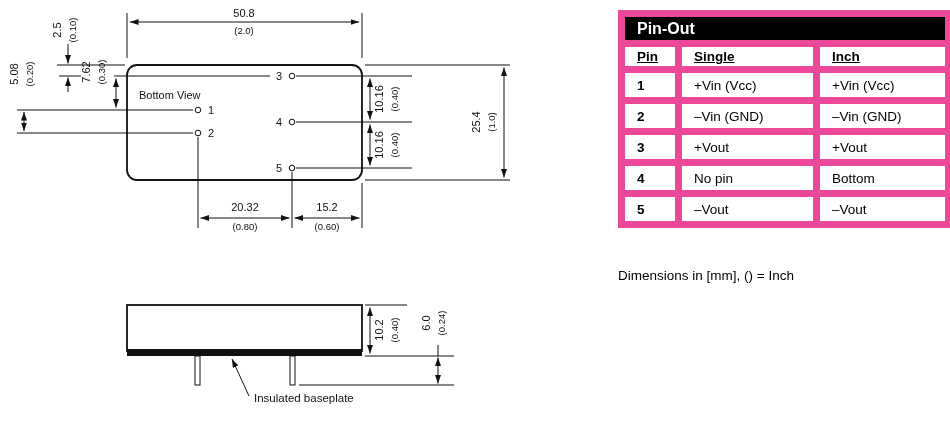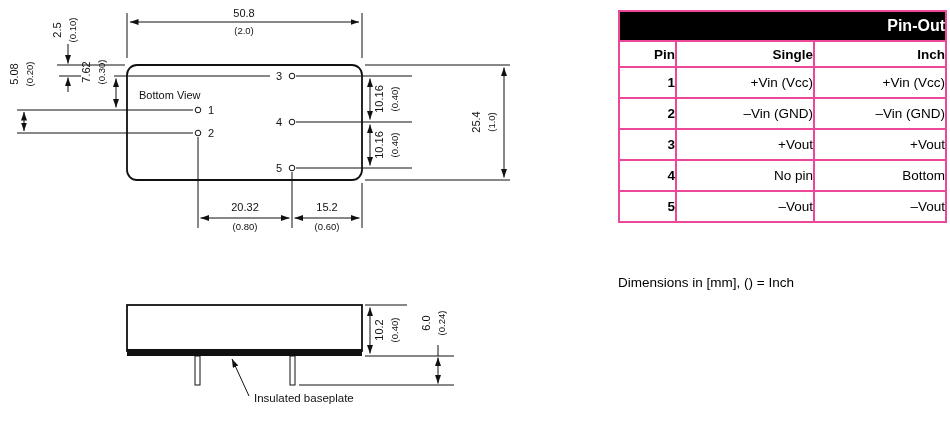--- a/index.html
+++ b/index.html
@@ -10,29 +10,29 @@
   svg { font-family:"Liberation Sans", sans-serif; }
   .t-mm { font-size:11px; fill:#111; }
   .t-in { font-size:9.5px; fill:#111; }
   .t-lbl { font-size:11px; fill:#111; }
   .t-callout { font-size:11.5px; fill:#111; }
   .ln { stroke:#111; stroke-width:1; fill:none; }
   .outline { stroke:#111; stroke-width:1.8; fill:#fff; }
   .pinrect { stroke:#111; stroke-width:1; fill:#fff; }
   .right-col { position:absolute; left:618px; top:10px; width:327px; }
   table.pinout { border-collapse:collapse; width:100%; table-layout:fixed; border:1.5px solid #000; }
-  table.pinout th, table.pinout td { border:2px solid #ec4899; text-align:right; vertical-align:middle;padding-left:12px; }
+  table.pinout th, table.pinout td { border:7px solid #ec4899; text-align:left; vertical-align:middle;padding-left:12px; }
   .title-cell { background:#000; color:#fff; font-size:16px; font-weight:bold; height:30px; }
-  .hdr { font-size:13.5px; font-weight:bold; height:26px; background:#fff; }
+  .hdr { font-size:13.5px; font-weight:bold; height:26px; background:#fff;text-decoration:underline; }
   table.pinout td { font-size:13.5px; height:31px; background:#fff; }
   .col-pin { width:57px; }
   .col-single { width:138px; }
   .col-dual { width:132px; }
   td.pincell { font-weight:bold; }
-  .notes { margin-top:50px; font-size:13.5px; line-height:20px; }
+  .notes { margin-top:38px; font-size:13.5px; line-height:20px; }
 </style>
 </head>
 <body>
 
 <div class="canvas">
 
   <svg class="drawing-svg" width="580" height="425" viewBox="0 0 580 425">
     <defs>
       <marker id="arw" markerUnits="userSpaceOnUse" markerWidth="10" markerHeight="8" refX="8.5" refY="3" orient="auto">
         <path d="M0,0 L8.5,3 L0,6 Z" fill="#111"></path>

